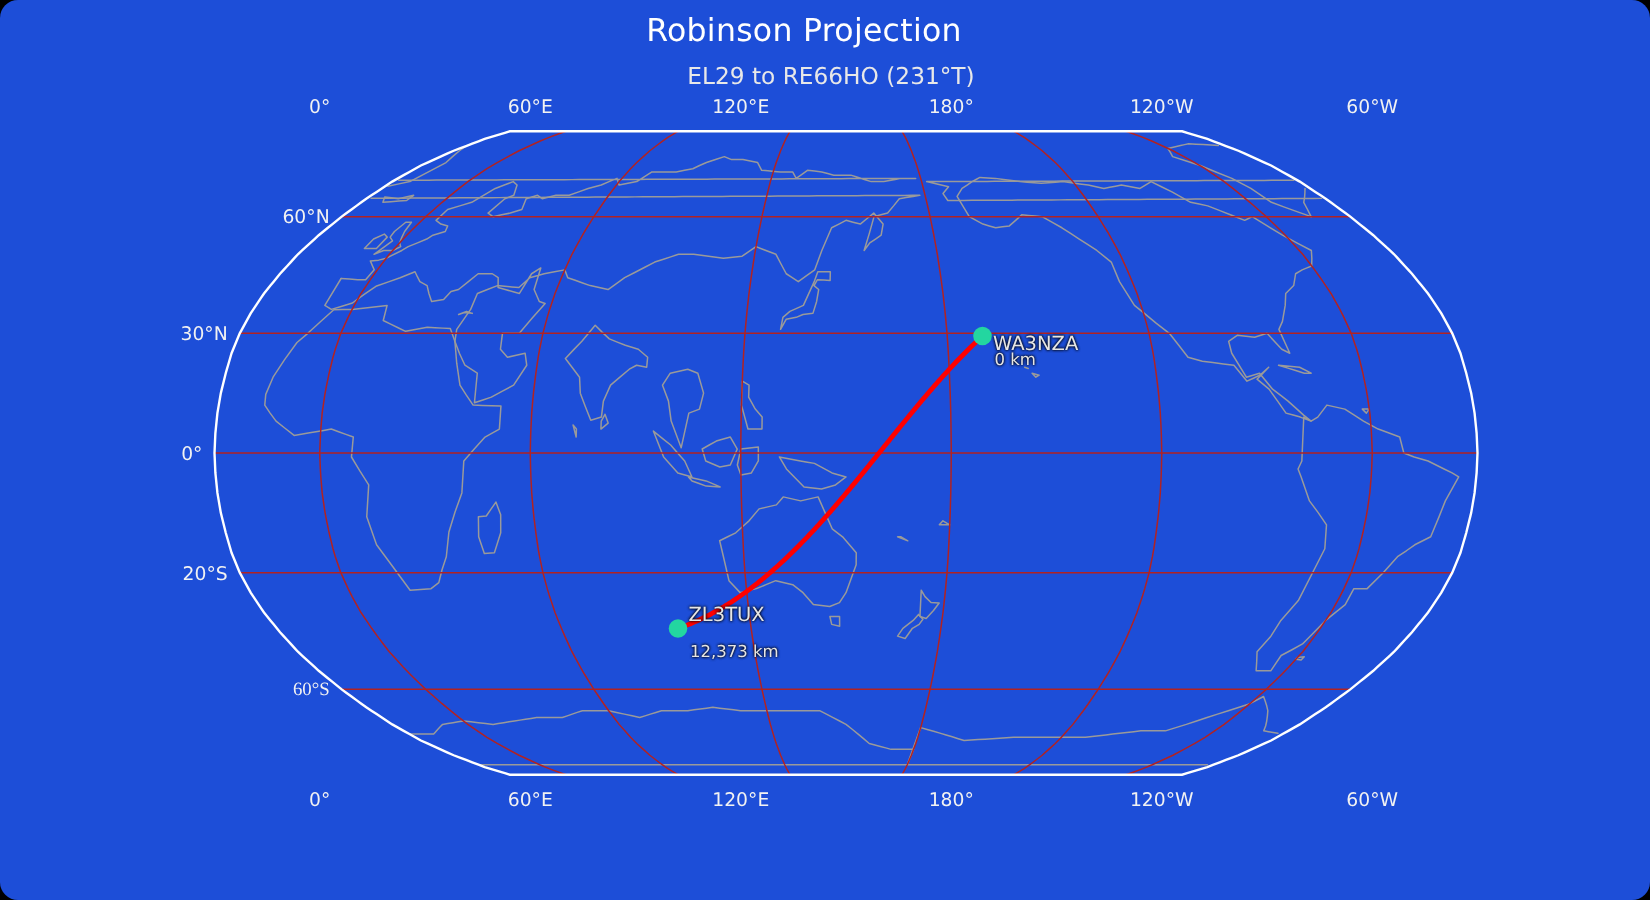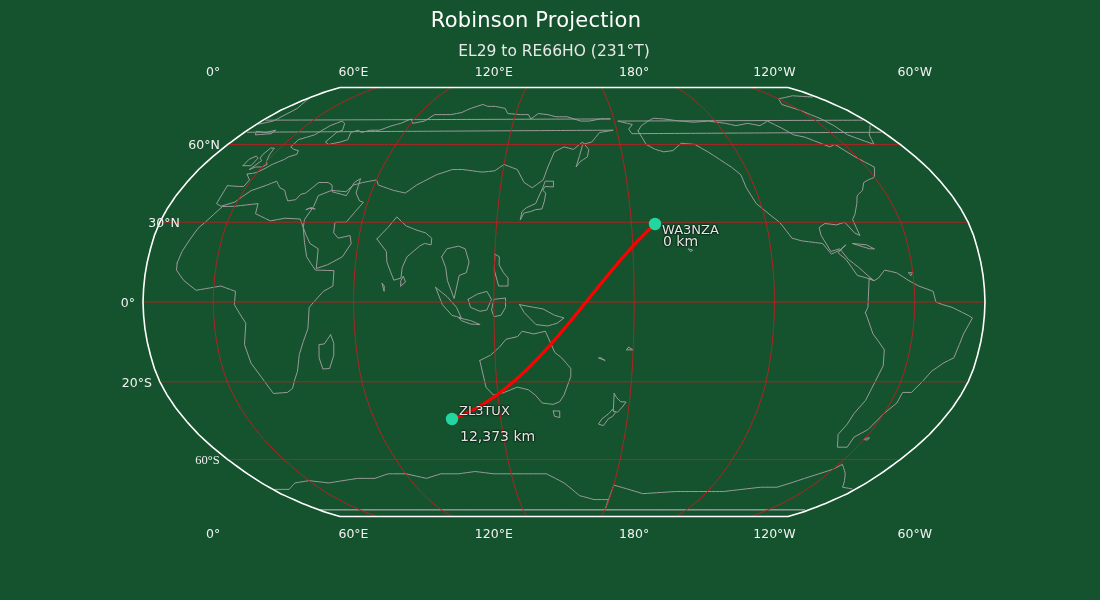--- a/index.html
+++ b/index.html
@@ -1,17 +1,17 @@
 <!DOCTYPE html>
 <html><head>
 <meta charset="utf-8">
 <style>
   html,body{margin:0;padding:0;background:#000;}
   body{width:1100px;height:600px;overflow:hidden;font-family:"DejaVu Sans","Liberation Sans",sans-serif;}
-  #stage{position:relative;width:1100px;height:600px;background:#14532d;}
+  #stage{position:relative;width:1100px;height:600px;background:#1d4ed8;border-radius:12px;}
   #title{
     position:absolute;left:0;top:8px;width:1100px;text-align:center;
     color:#ffffff;font-size:21px;letter-spacing:.2px;
   }
   #subtitle{
     position:absolute;left:0;top:42px;width:1100px;text-align:center;
     color:#e8e8e8;font-size:15.5px;
   }
   
   #title{transform:translateX(-14px);}
@@ -22,21 +22,21 @@
   .axis-label{
     position:absolute;color:#f2f2f2;font-size:12.5px;white-space:nowrap;
     transform:translate(-50%,-50%);
   }
   .lat-label{transform:translate(-100%,-50%);}
 
   .marker-label{
     position:absolute;color:#e6e6e6;font-size:13px;white-space:nowrap;
     text-shadow:0 0 2px #000,0 0 2px #000;
   }
-  .marker-dist{font-size:14px;}
+  .marker-dist{font-size:11px;}
 </style>
 </head>
 <body>
 
 <div id="stage">
 
   <div id="title">Robinson Projection</div>
   <div id="subtitle">EL29 to RE66HO (231°T)</div>
 
   <svg id="map" viewBox="0 0 1100 600">
@@ -124,19 +124,19 @@
       <div class="axis-label" style="left: 493.833px; top: 533px;">120°E</div>
       <div class="axis-label" style="left: 634.167px; top: 71px;">180°</div>
       <div class="axis-label" style="left: 634.167px; top: 533px;">180°</div>
       <div class="axis-label" style="left: 774.5px; top: 71px;">120°W</div>
       <div class="axis-label" style="left: 774.5px; top: 533px;">120°W</div>
       <div class="axis-label" style="left: 914.833px; top: 71px;">60°W</div>
       <div class="axis-label" style="left: 914.833px; top: 533px;">60°W</div>
       <div class="axis-label" style="left: 213.167px; top: 71px;">0°</div>
       <div class="axis-label" style="left: 213.167px; top: 533px;">0°</div>
       <div class="axis-label lat-label" style="left: 219.79px; top: 144.428px;">60°N</div>
-      <div class="axis-label lat-label" style="left: 151.84px; top: 222.206px; margin-left: 28px;">30°N</div>
+      <div class="axis-label lat-label" style="left: 151.84px; top: 222.206px;">30°N</div>
       <div class="axis-label lat-label" style="left: 135px; top: 302px;">0°</div>
       <div class="axis-label lat-label" style="left: 151.84px; top: 381.794px;">20°S</div>
       <div class="axis-label lat-label" style="left: 219.79px; top: 459.572px; font-family: Liberation Serif, serif;">60°S</div>
     </div>
 
 </div>
 
 </body></html>

